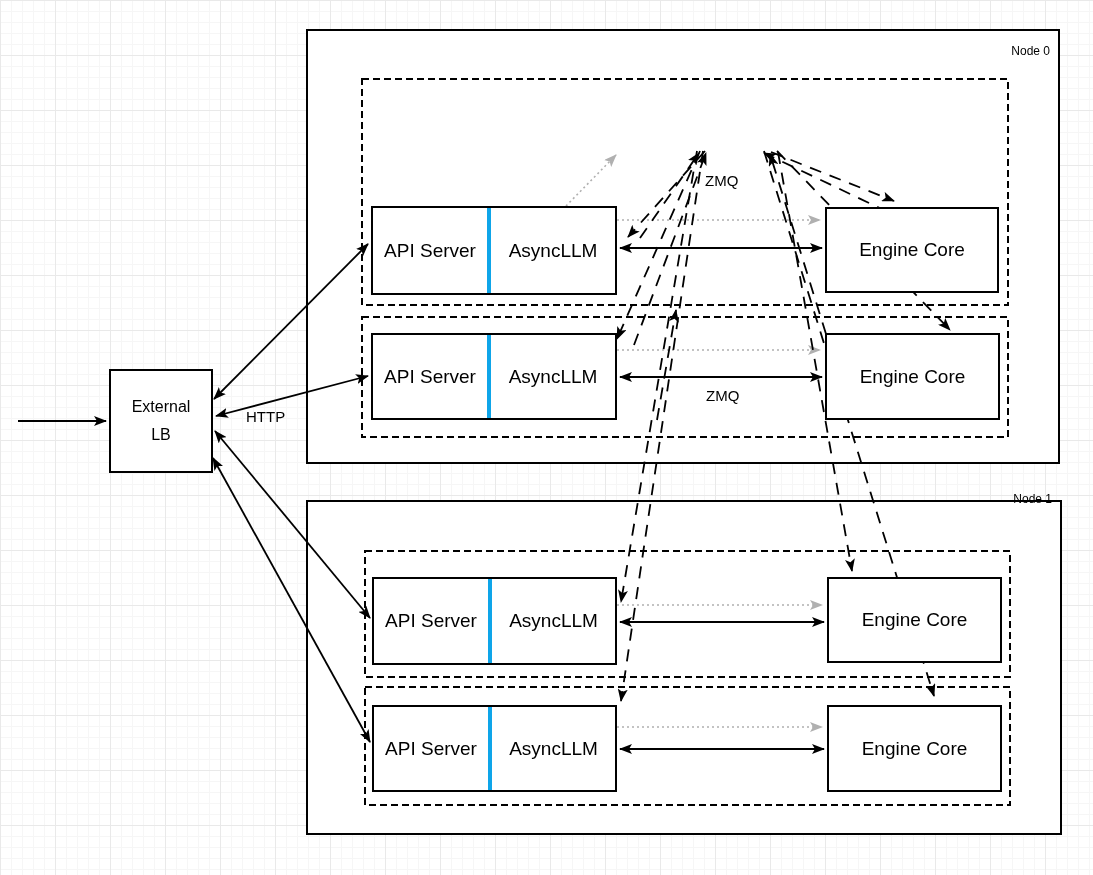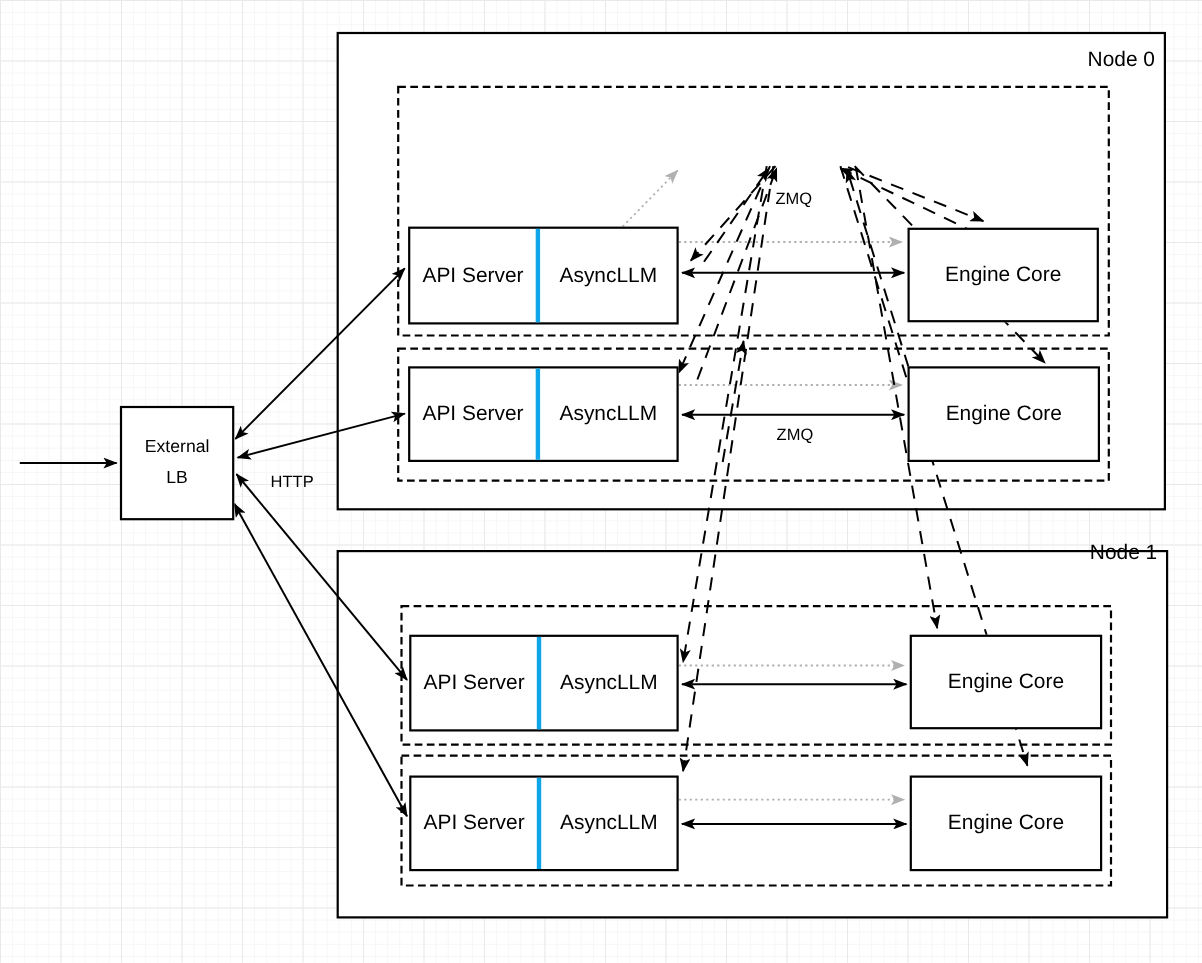--- a/index.html
+++ b/index.html
@@ -16,21 +16,21 @@
       linear-gradient(90deg,#e9e9e9 1px, transparent 1px),
       linear-gradient(#f6f6f6 1px, transparent 1px),
       linear-gradient(90deg,#f6f6f6 1px, transparent 1px);
     background-size:55px 55px,55px 55px,11px 11px,11px 11px;
   }
   .node{
     position:absolute;background:#ffffff;border:2px solid #000;
     box-sizing:border-box;z-index:1;
   }
   .node-label{
-    position:absolute;top:13px;right:16px;font-size:19px;color:#000;z-index:4;
+    position:absolute;top:13px;right:16px;font-size:12px;color:#000;z-index:4;
   }
   #edge-layer{position:absolute;left:0;top:0;z-index:2;}
   .box{
     position:absolute;background:#ffffff;border:2px solid #000;
     box-sizing:border-box;display:flex;align-items:center;justify-content:center;
     font-size:19px;color:#000;z-index:3;text-align:center;
   }
   .combo{padding:0;}
   .combo .cell{
     height:100%;display:flex;align-items:center;justify-content:center;
@@ -151,17 +151,17 @@
   </div>
 
   <div class="box lb-box" style="left:109px;top:369px;width:104px;height:104px;">
     <span>External</span>
     <span>LB</span>
   </div>
 
   <div class="node-label" style="left:960px;top:44px;right:auto;width:90px;text-align:right;">Node 0</div>
   <div class="node-label" style="left:962px;top:492px;right:auto;width:90px;text-align:right;">Node 1</div>
 
-  <div class="float-label" style="left:246px;top:430px;width:52px;">HTTP</div>
+  <div class="float-label" style="left:246px;top:408px;width:52px;">HTTP</div>
   <div class="float-label" style="left:705px;top:172px;width:55px;">ZMQ</div>
   <div class="float-label" style="left:706px;top:387px;width:55px;">ZMQ</div>
 
 </div>
 
 </body></html>

